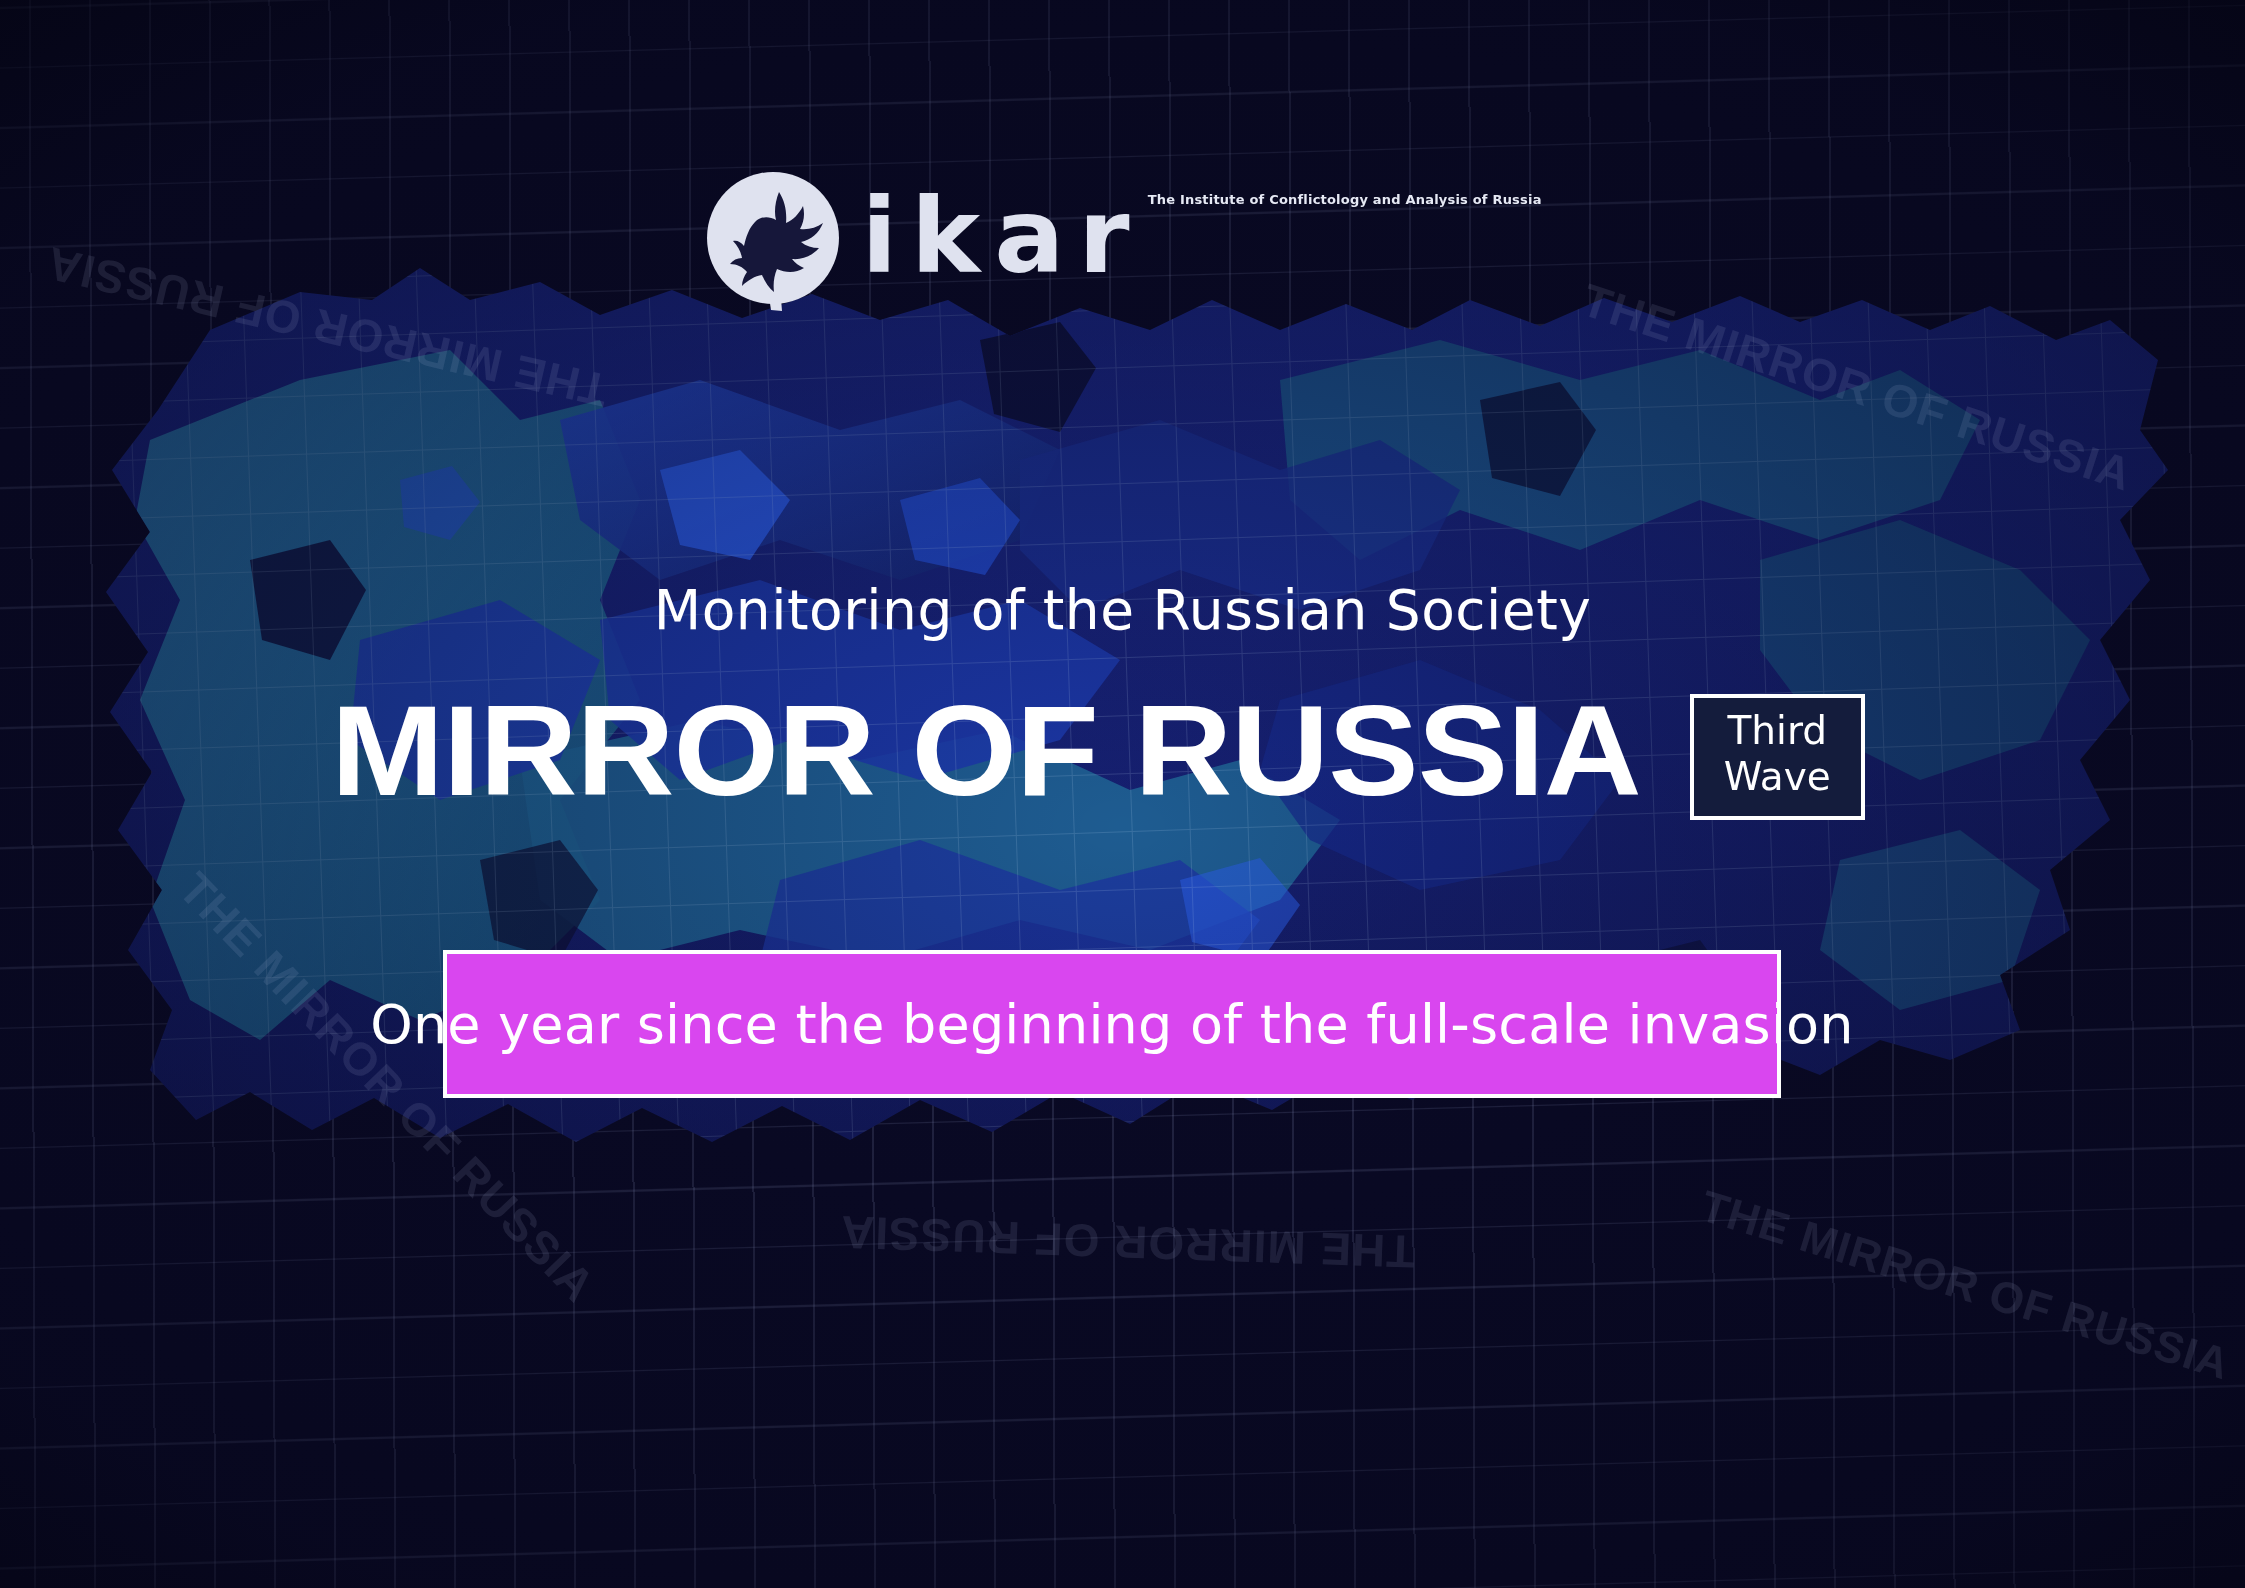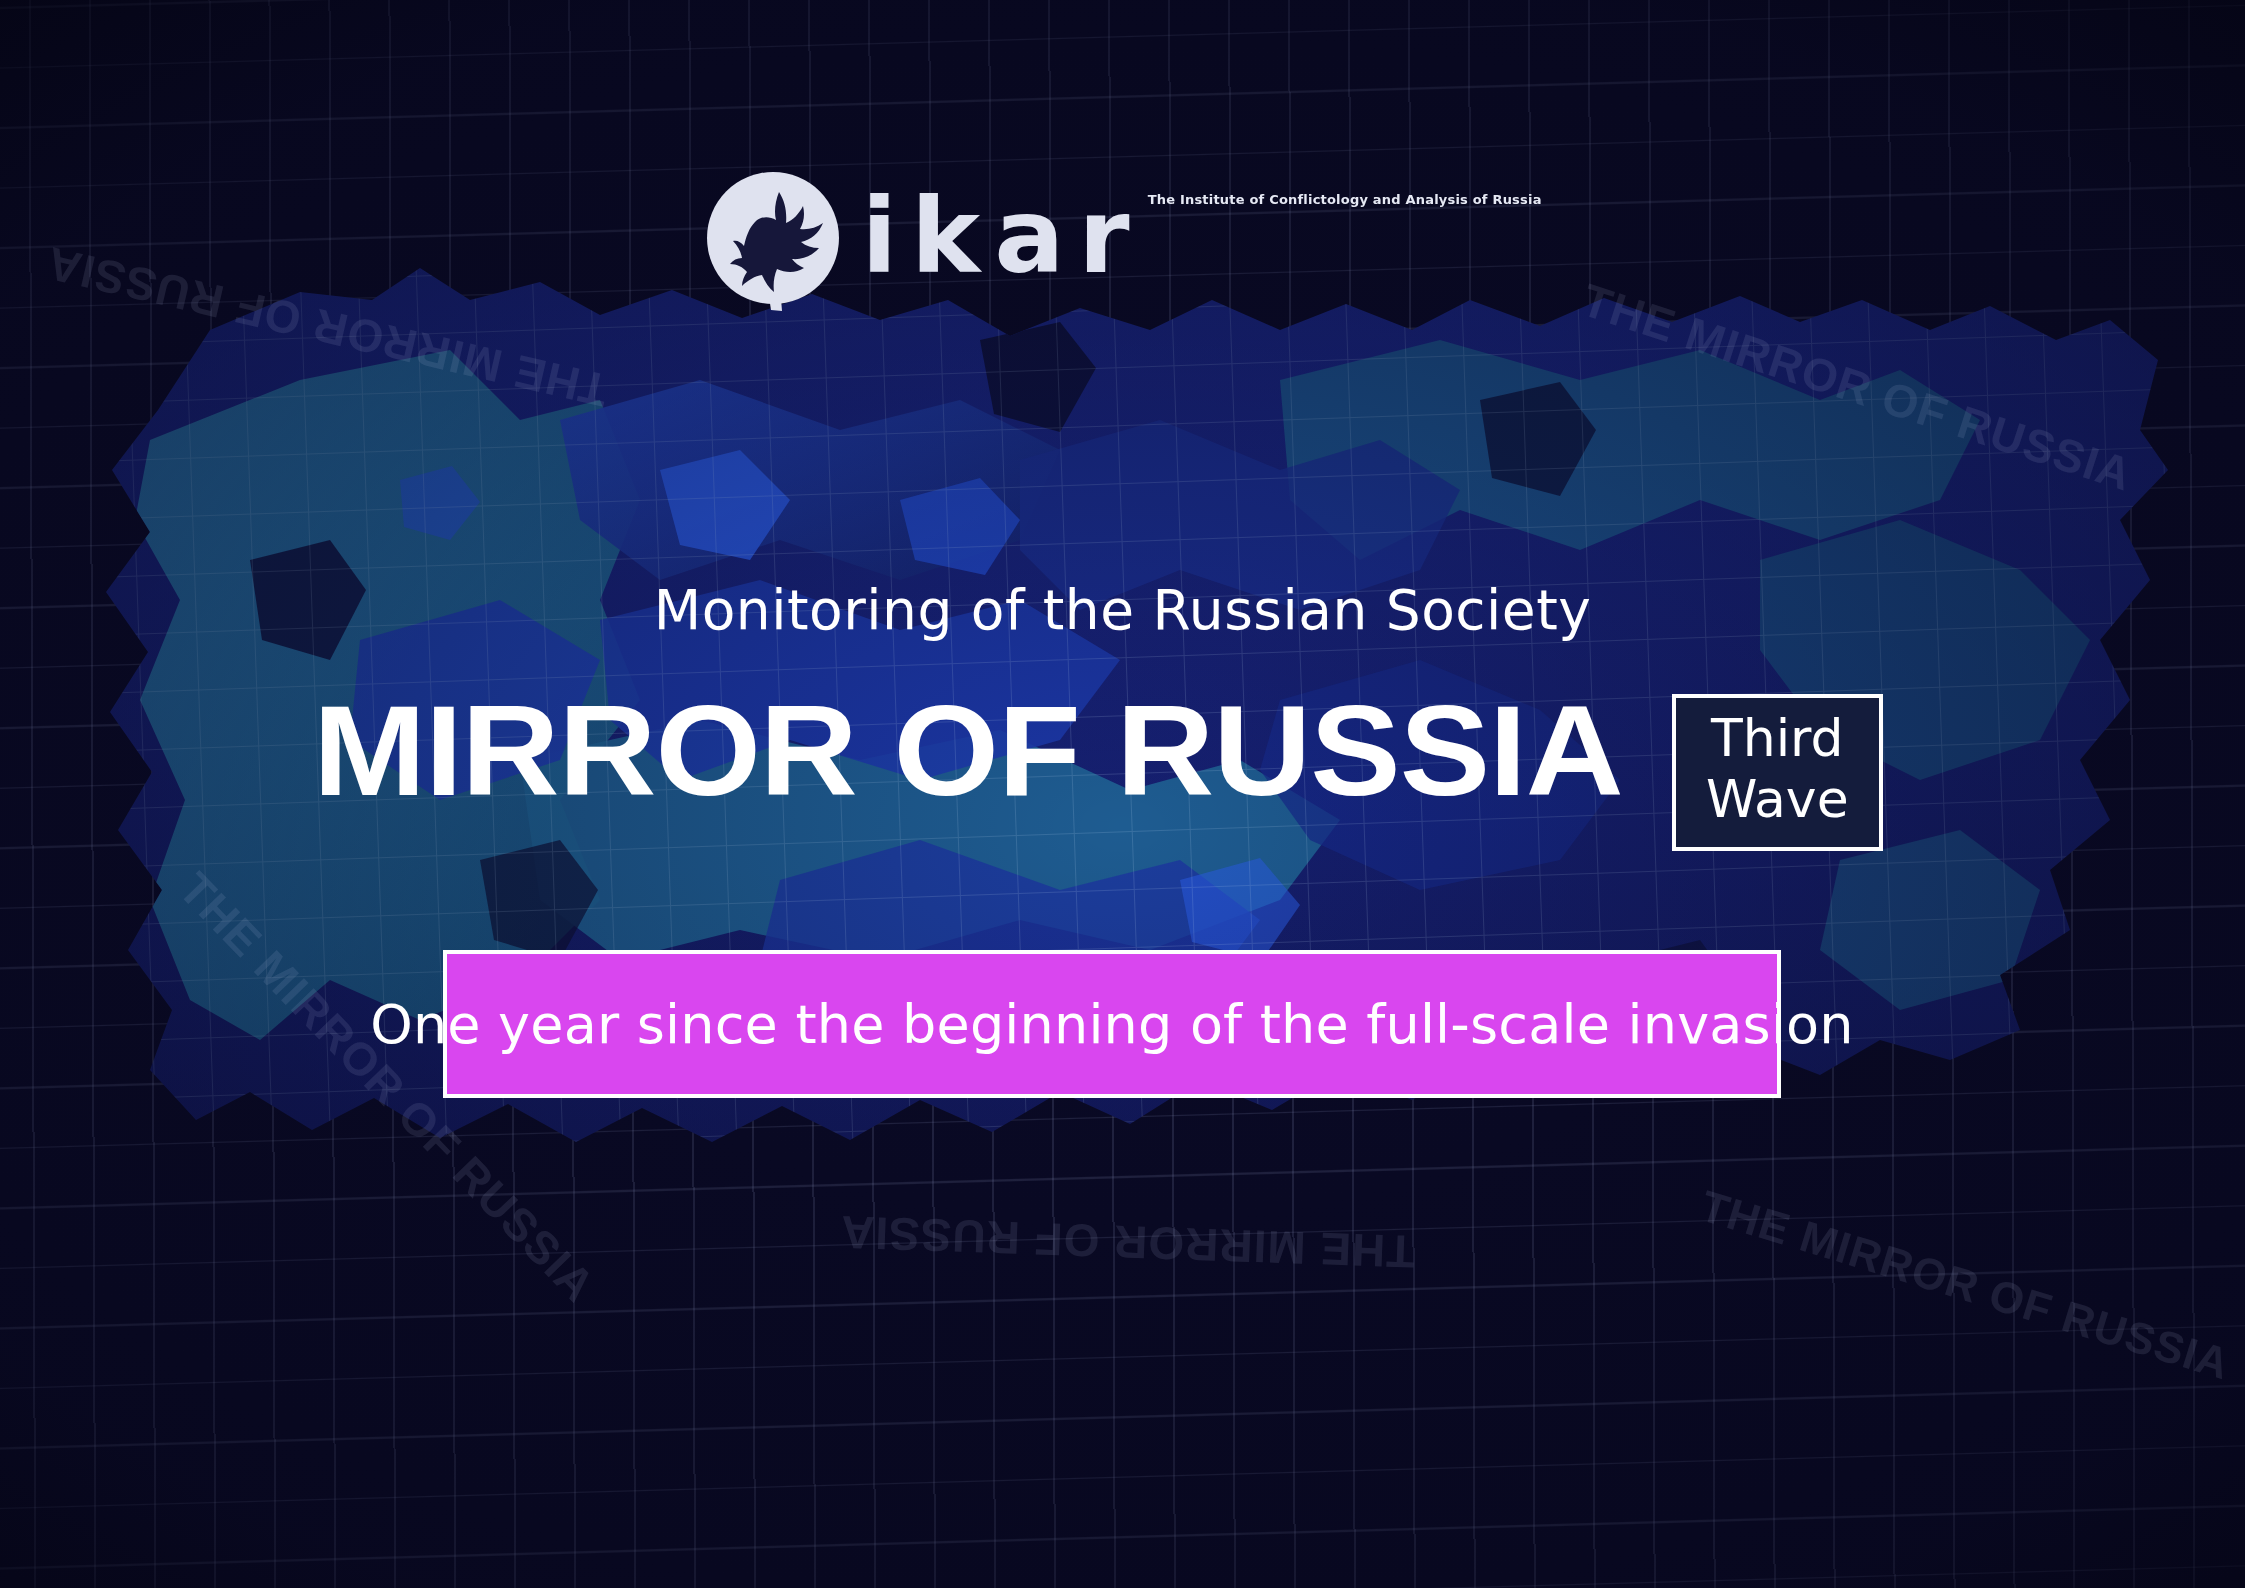--- a/index.html
+++ b/index.html
@@ -130,21 +130,21 @@
     white-space: nowrap;
   }
   .wave-box {
     margin-left: 42px;
     margin-top: 8px;
     border: 4px solid #ffffff;
     background: #141c3c;
     padding: 10px 30px 16px 30px;
     text-align: center;
     line-height: 1.18;
-    font-size: 52px;
+    font-size: 39px;
     color: #ffffff;
     font-weight: 400;
     font-family: "DejaVu Sans", sans-serif;
   }
   .wave-box span { display: block; }
 
   
   .banner {
     position: absolute;
     left: 443px;

